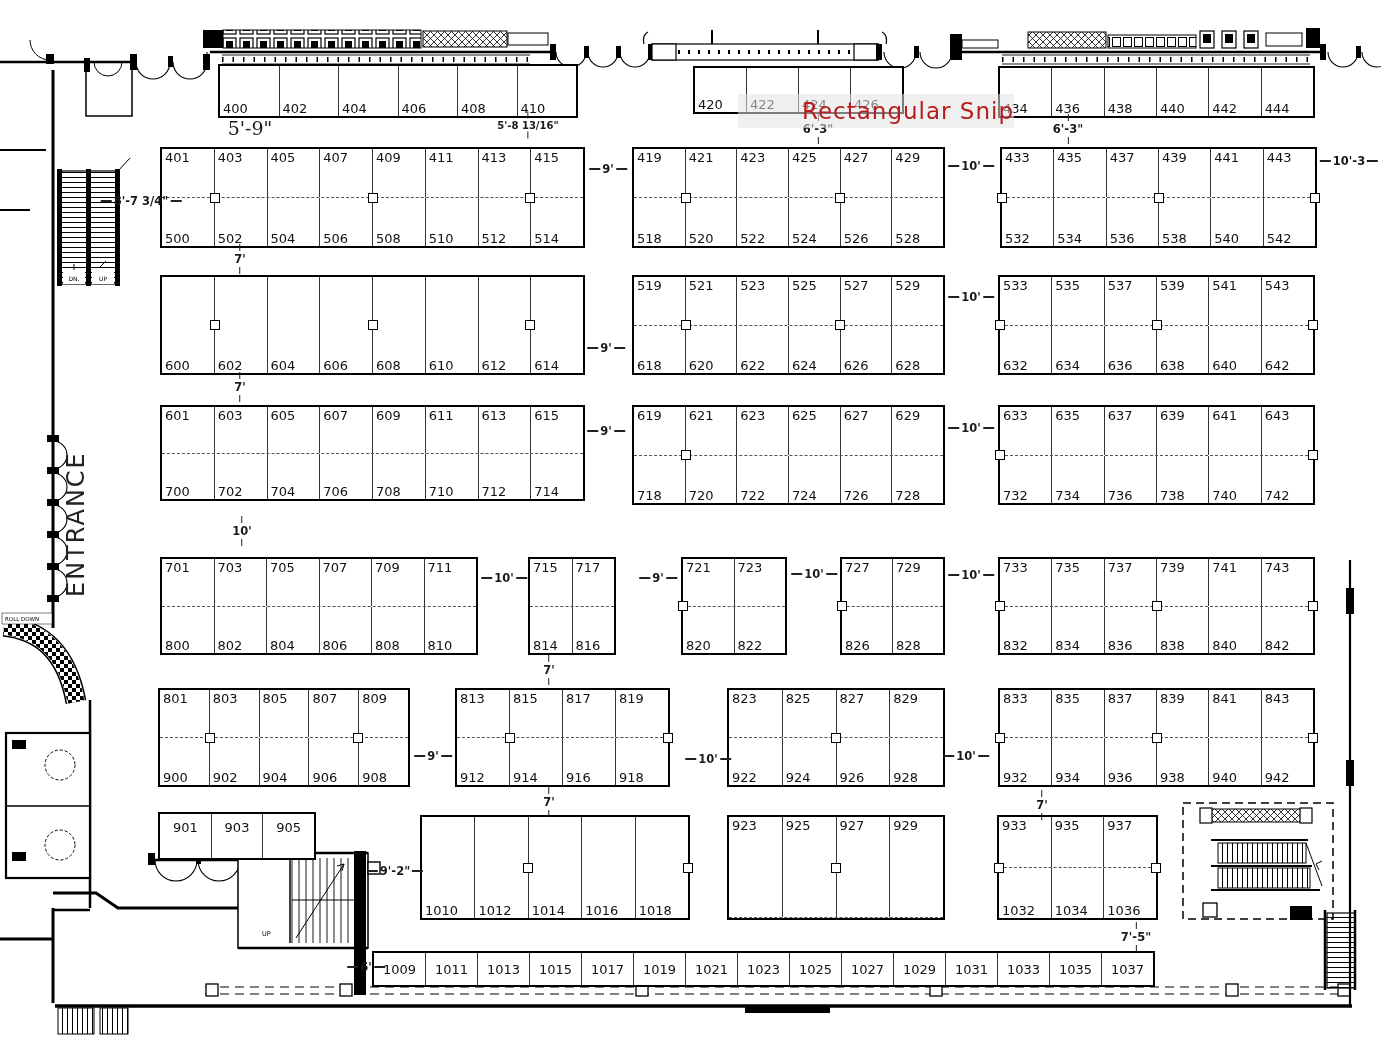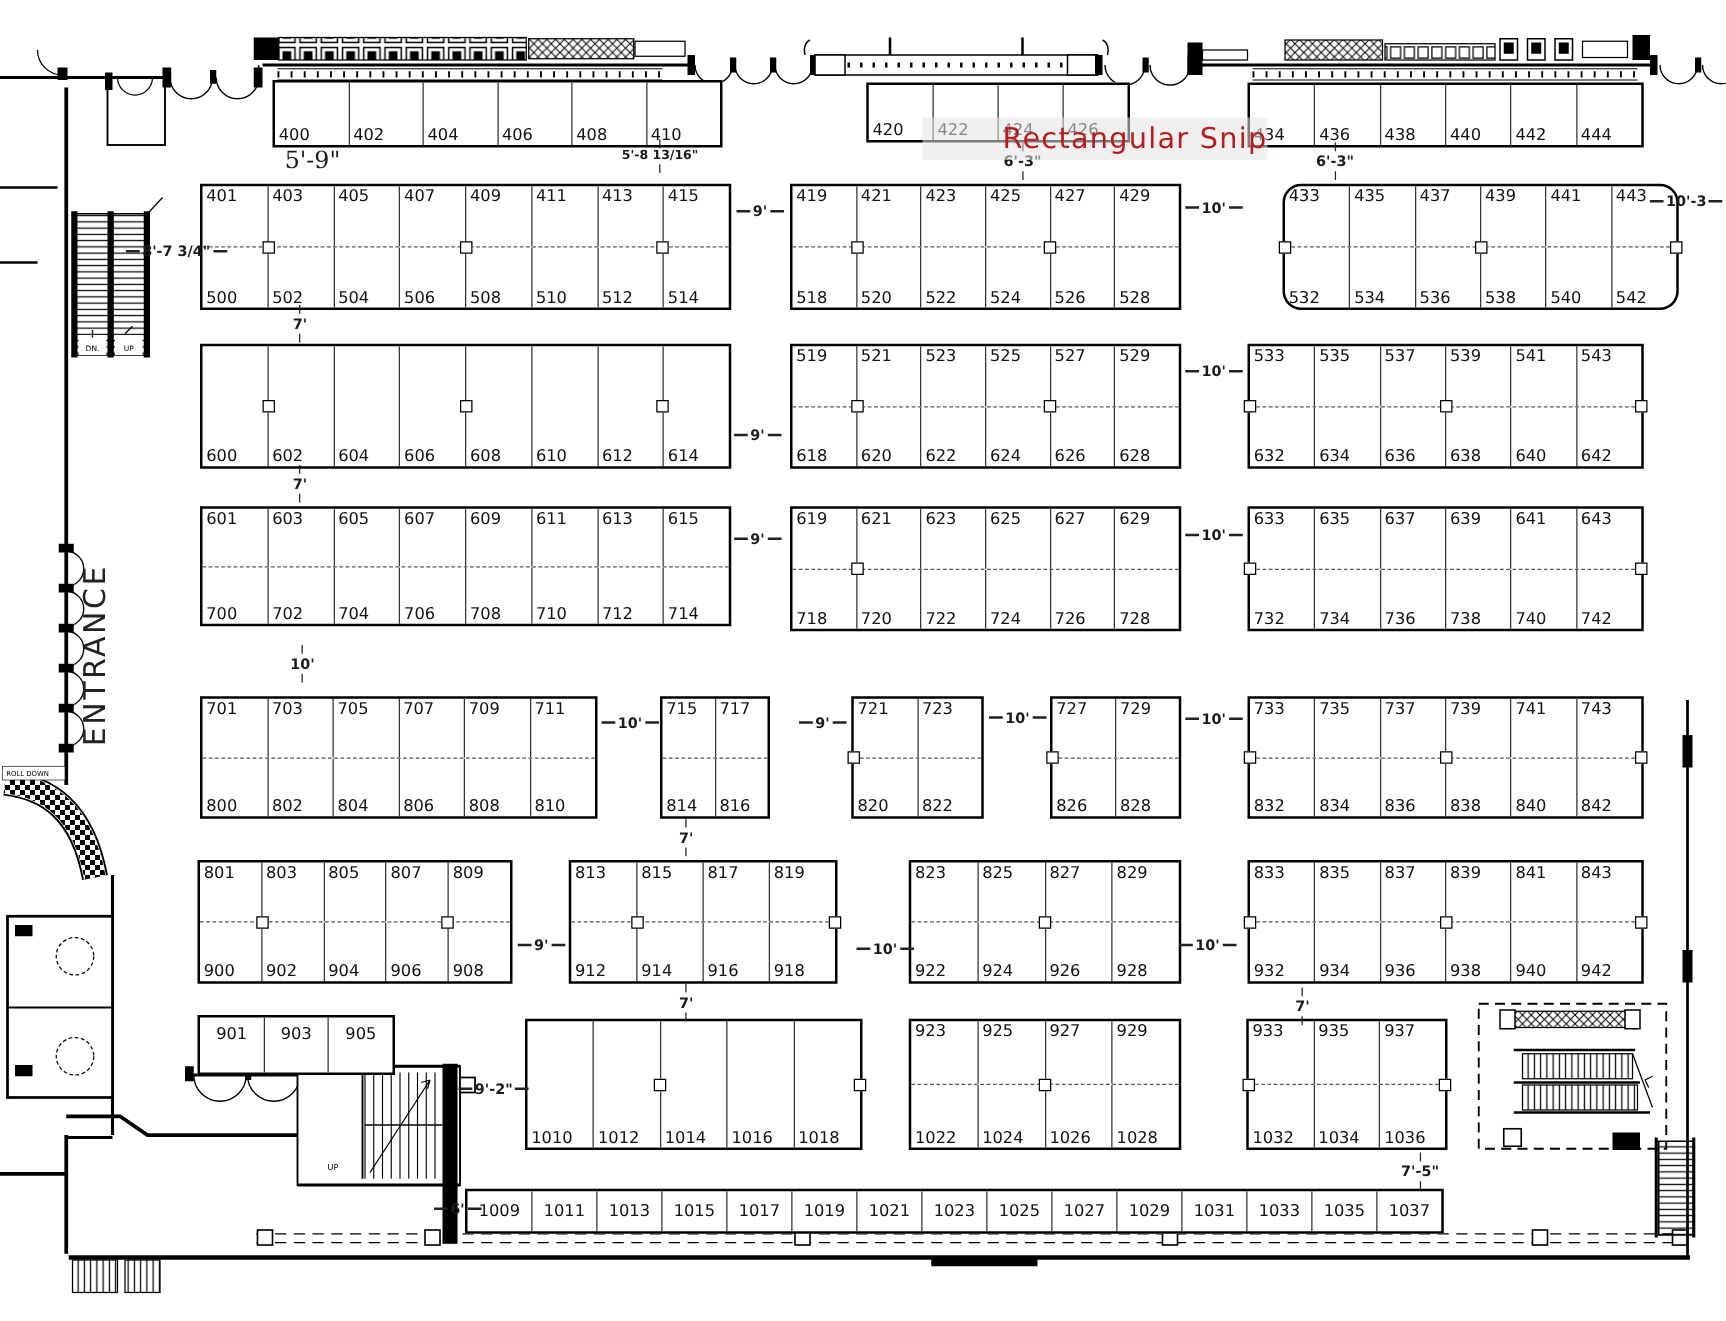--- a/index.html
+++ b/index.html
@@ -376,21 +376,21 @@
         <div class="cell">
           <span class="lbl lb">526</span>
         </div>
         <div class="cell">
           <span class="lbl lb">528</span>
         </div>
       </div>
       <div class="mk" style="left: 46.5103px; top: 43.5px; position: absolute;"></div>
       <div class="mk" style="left: 201.01px; top: 43.5px; position: absolute;"></div>
     </div>
-    <div class="blk" style="left: 1026px; top: 147px; width: 317px; height: 101px; border-radius: 15px;">
+    <div class="blk" style="left: 1000px; top: 147px; width: 317px; height: 101px;">
       <div class="row t">
         <div class="cell">
           <span class="lbl lt">433</span>
         </div>
         <div class="cell">
           <span class="lbl lt">435</span>
         </div>
         <div class="cell">
           <span class="lbl lt">437</span>
         </div>
@@ -1018,34 +1018,20 @@
           <span class="lbl lt">923</span>
         </div>
         <div class="cell">
           <span class="lbl lt">925</span>
         </div>
         <div class="cell">
           <span class="lbl lt">927</span>
         </div>
         <div class="cell">
           <span class="lbl lt">929</span>
-        </div>
-      </div>
-      <div class="row">
-        <div class="cell">
-          <span class="lbl lb">1022</span>
-        </div>
-        <div class="cell">
-          <span class="lbl lb">1024</span>
-        </div>
-        <div class="cell">
-          <span class="lbl lb">1026</span>
-        </div>
-        <div class="cell">
-          <span class="lbl lb">1028</span>
         </div>
       </div>
       <div class="mk" style="left: 102px; top: 45.5px; position: absolute;"></div>
     </div>
     <div class="blk" style="left: 997px; top: 815px; width: 161px; height: 105px;">
       <div class="row t">
         <div class="cell">
           <span class="lbl lt">933</span>
         </div>
         <div class="cell">

